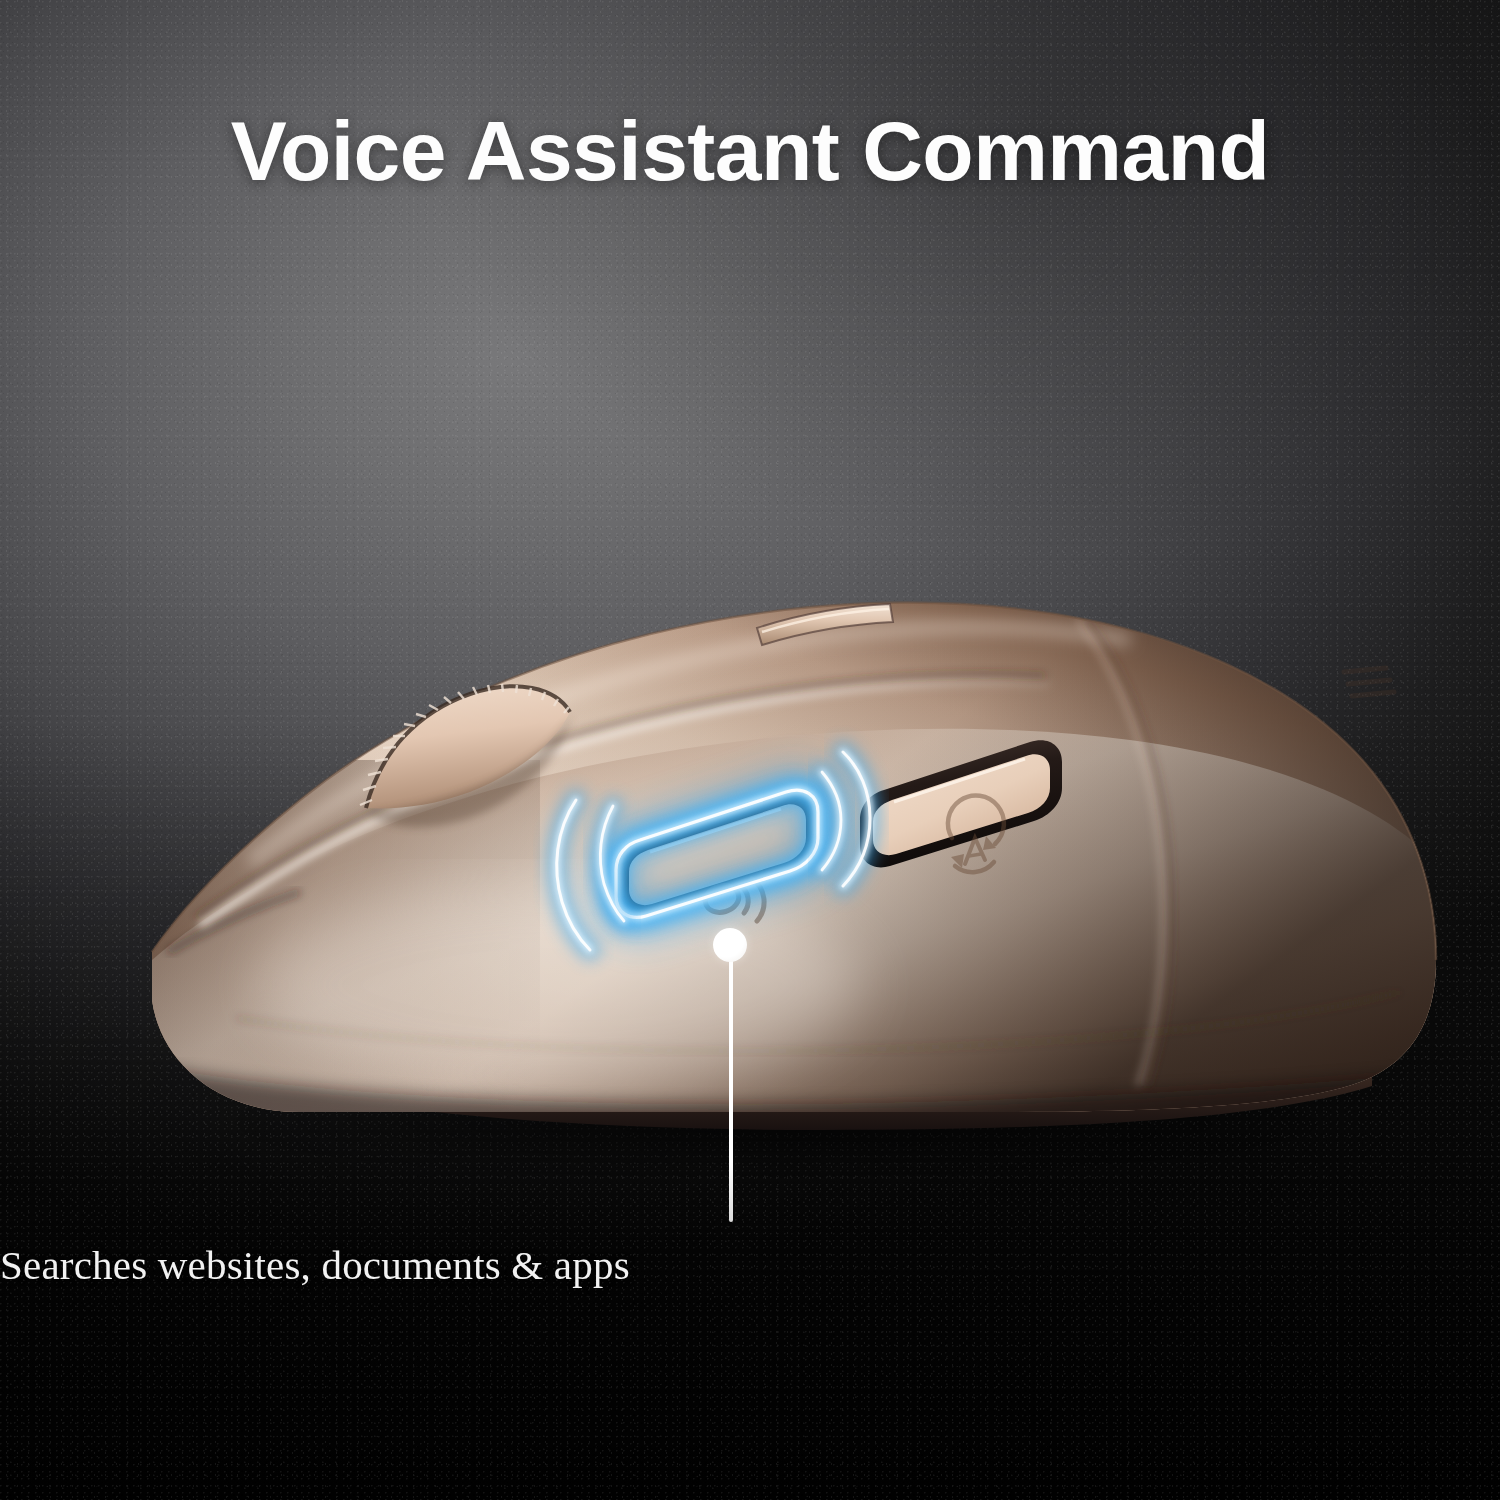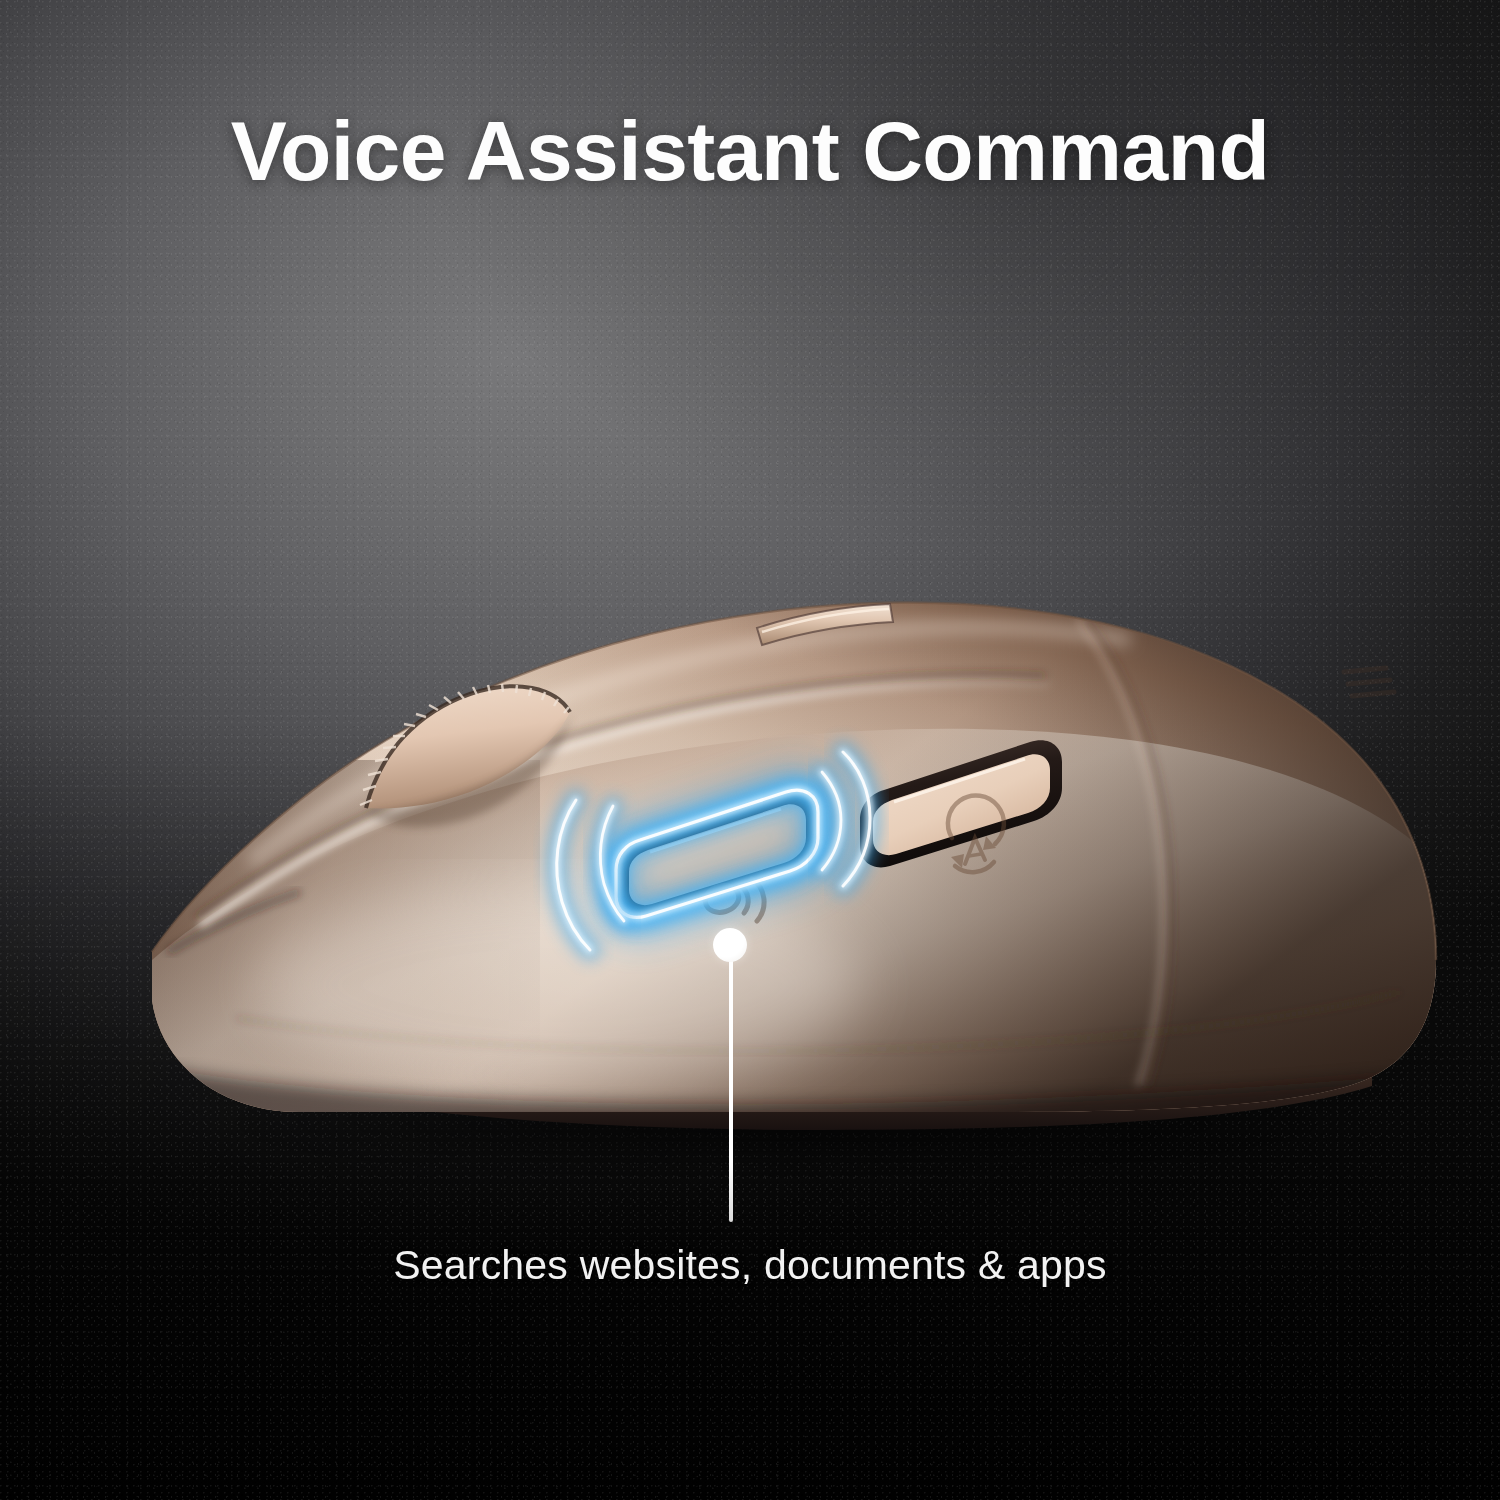--- a/index.html
+++ b/index.html
@@ -50,25 +50,26 @@
     font-weight:bold;
     letter-spacing:-0.5px;
     line-height:1.04;
     text-shadow:0 2px 14px rgba(0,0,0,.42);
     z-index:40;
   }
 
   
   .caption{
     position:absolute; left:0; top:1238px; width:100%;
-    text-align:center; color:#f2f2f2;
+    text-align:left; color:#f2f2f2;
     font-size:41px; line-height:1.33; font-weight:400;
     letter-spacing:.2px;
     text-shadow:0 1px 7px rgba(0,0,0,.7);
     z-index:40;
+    font-family:Liberation Serif, serif;
   }
   .caption span{ display:block; }
 
   
   .callout{ position:absolute; z-index:35; pointer-events:none; }
   .callout-line{
     position:absolute; left:729px; top:952px;
     width:4px; height:270px;
     background:linear-gradient(to bottom,#ffffff 0%,#ffffff 78%,rgba(255,255,255,.85) 100%);
     border-radius:2px;

